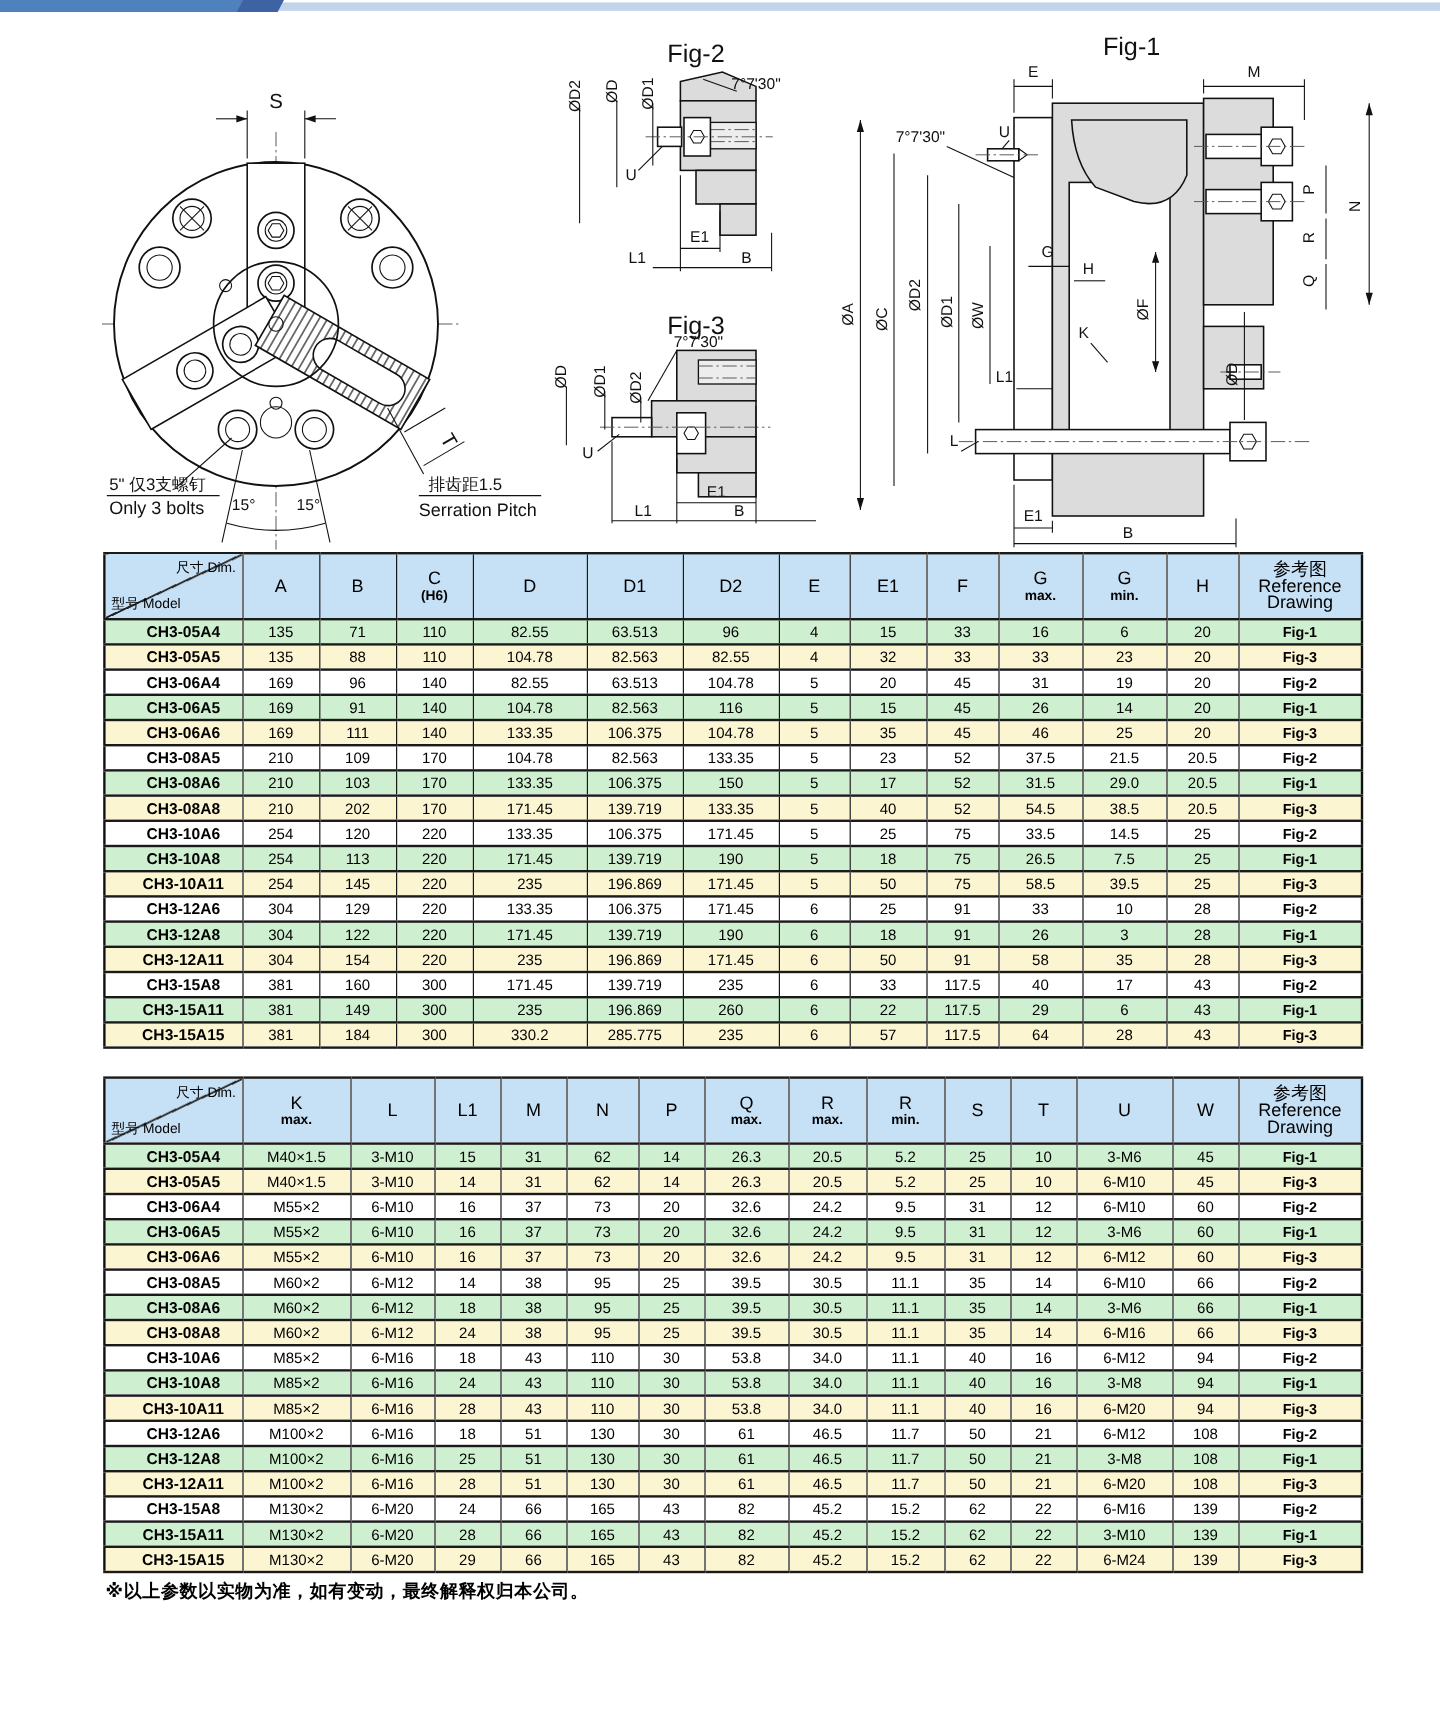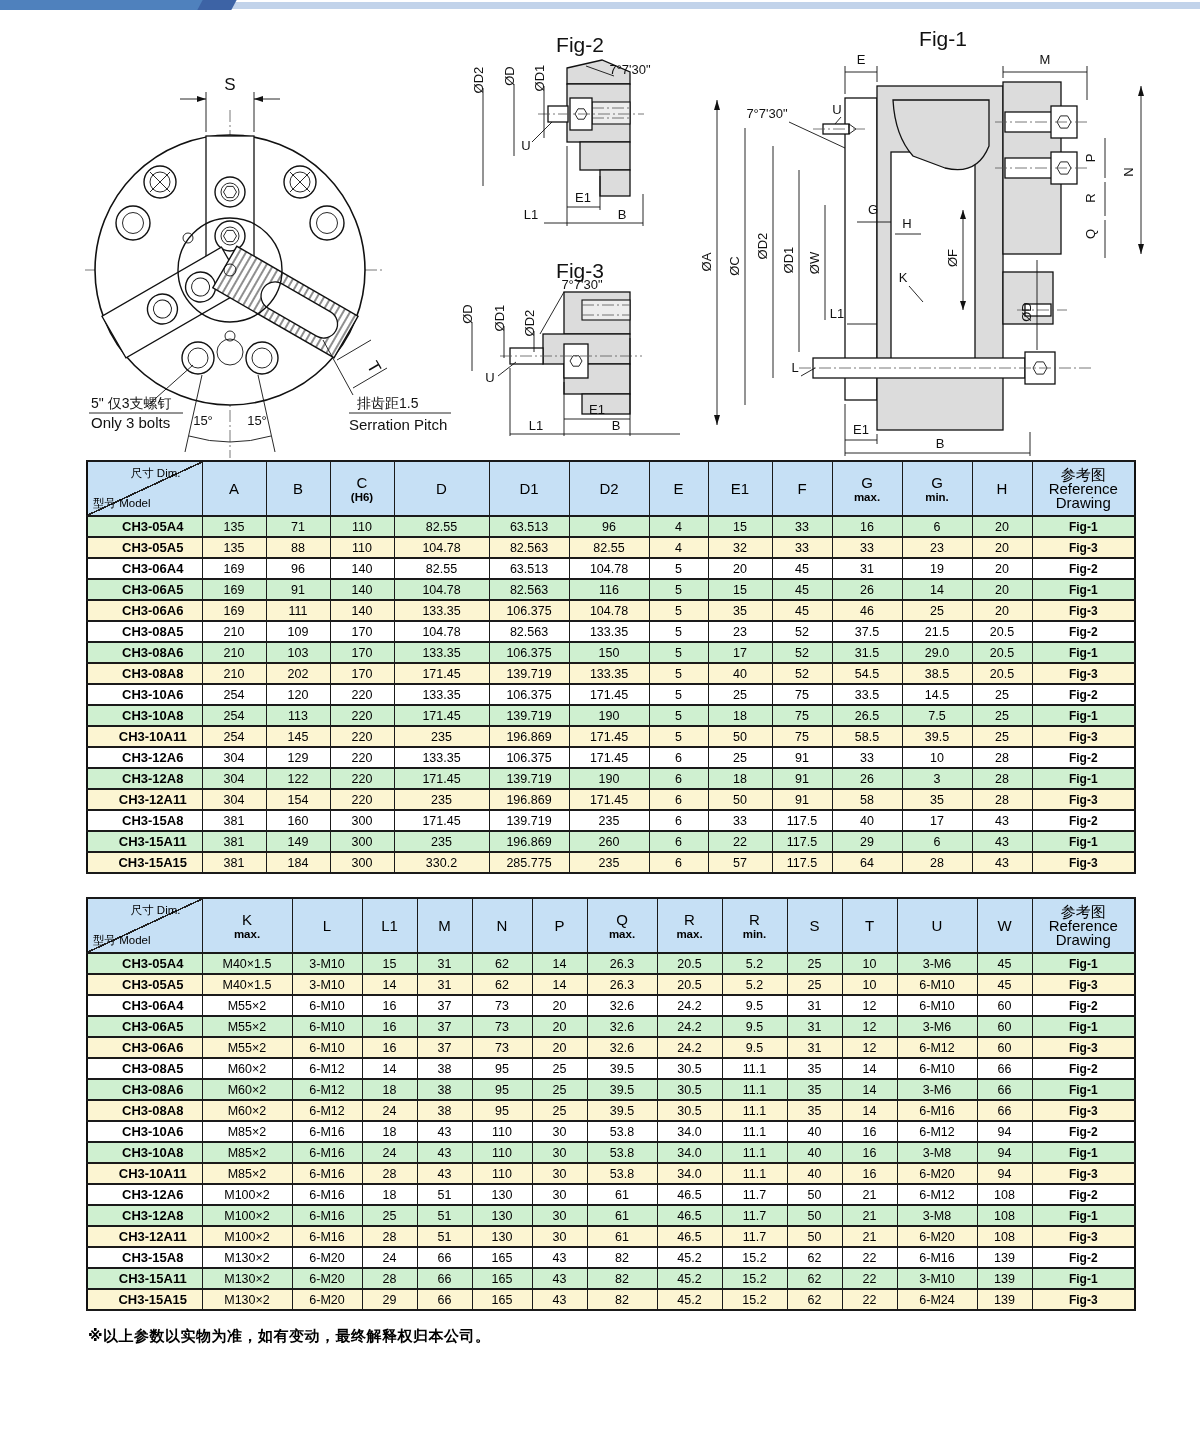--- a/index.html
+++ b/index.html
@@ -35,34 +35,34 @@
   .tables { width:1048px; margin-left:86px; }
   table.spec { border-collapse:collapse; width:1048px; table-layout:fixed; }
   table.spec td, table.spec th {
     border-left:1px solid #1a1a1a; border-right:1px solid #1a1a1a;
     border-top:2px solid #1a1a1a; border-bottom:2px solid #1a1a1a;
     text-align:center; vertical-align:middle; overflow:hidden;
   }
   table.spec { border:2px solid #111; }
   th.corner { background:#c6e0f5; position:relative; height:55px;
     background-image:linear-gradient(to bottom right, transparent calc(50% - 0.8px), #222 calc(50% - 0.8px), #222 calc(50% + 0.8px), transparent calc(50% + 0.8px)); }
-  .corner-dim   { position:absolute; top:4px;  right:21px;  font-size:11.5px; font-weight:normal; }
+  .corner-dim   { position:absolute; top:4px;  right:5px;  font-size:11.5px; font-weight:normal; }
   .corner-model { position:absolute; bottom:4px; left:5px; font-size:11.5px; font-weight:normal; }
   th.colhead { background:#c6e0f5; font-weight:normal; height:55px; }
   .h-main { font-size:15px; line-height:17px; }
   .h-sub  { font-size:11.5px; line-height:13px;font-weight:bold; }
   .h-ref-line { font-size:15px; line-height:14px; }
   td.model-cell { font-weight:bold; font-size:13px; height:21px;padding-left:16px; }
   td.val-cell   { font-size:12.5px; }
   td.fig-cell   { font-size:12px; font-weight:bold; }
   tr.tone-green  td { background:#cff0d0; }
   tr.tone-yellow td { background:#fcf5d2; }
   tr.tone-white  td { background:#ffffff; }
   .gap { height:23px; }
-  .footnote { margin:16px 0 0 2px; font-size:15px; font-weight:bold; letter-spacing:0.5px; }
+  .footnote { margin:6px 0 0 2px; font-size:15px; font-weight:bold; letter-spacing:0.5px; }
 </style>
 </head>
 <body>
 
 <div class="topbar">
   <div class="bar-light"></div>
   <div class="bar-blue"></div>
   <div class="bar-tip"></div>
 </div>
 

